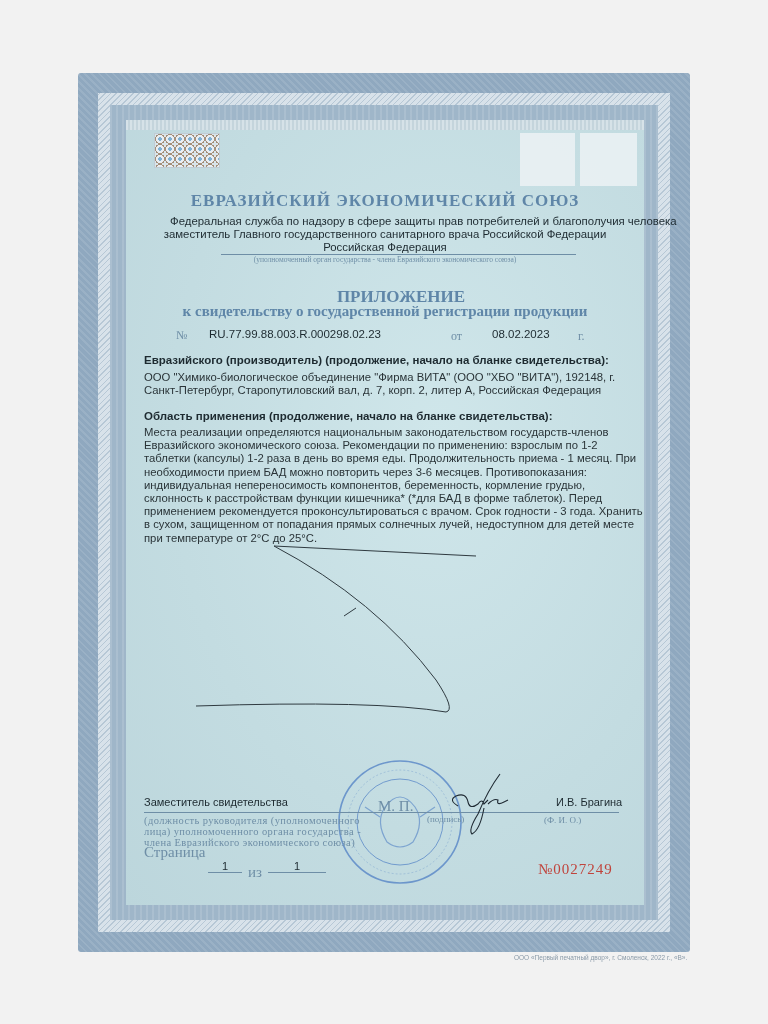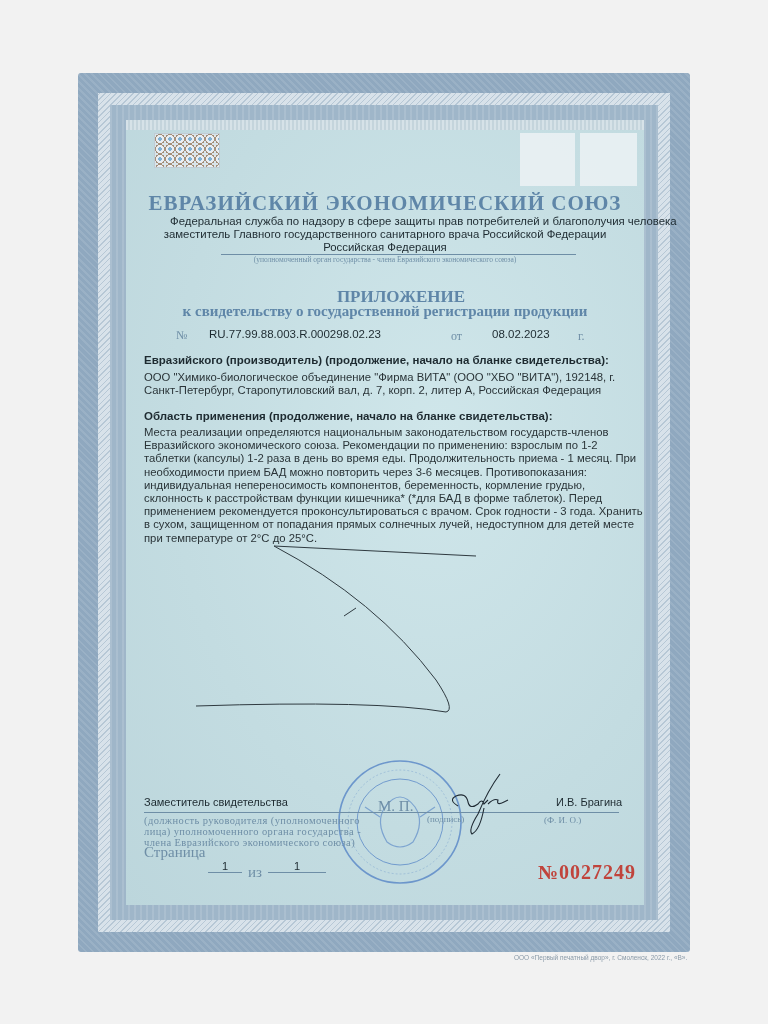--- a/index.html
+++ b/index.html
@@ -42,21 +42,21 @@
       radial-gradient(circle at 50% 50%, #7fb2d6 0 2px, #e9eef2 2px 4px, #a48f7a 4px 5px, transparent 5px) 0 0/10px 10px,
       #d9e4ea;
     border: 1px solid #c0ccd4;
   }
   .pale-box {
     position: absolute; top: 13px; height: 53px; background: rgba(236,242,244,0.85);
   }
   .t-abs { position: absolute; white-space: nowrap; }
   .union-title {
     left: 0; right: 0; top: 71px; text-align: center;
-    font-family: "Liberation Serif", serif; font-weight: bold; font-size: 21px;
+    font-family: "Liberation Serif", serif; font-weight: bold; font-size: 17px;
     color: #5f86a8; letter-spacing: 1px;
   }
   .agency {
     left: 0; right: 0; text-align: center; font-size: 11.4px; color: #1d2a30; line-height: 13px;
   }
   .rule { position: absolute; height: 1px; background: #6e8ea6; }
   .caption-serif {
     font-family: "Liberation Serif", serif; color: #6e8ea6; font-size: 7.5px;
   }
   .appendix-title {
@@ -67,21 +67,21 @@
     left: 0; right: 0; top: 183px; text-align: center;
     font-family: "Liberation Serif", serif; font-weight: bold; font-size: 15px; color: #5f86a8;
   }
   .lbl-serif { font-family: "Liberation Serif", serif; color: #6e8ea6; font-size: 12px; }
   .val { font-size: 11.5px; color: #1d2a30; }
   .section-head { font-weight: bold; font-size: 11.5px; color: #1d2a30; }
   .para {
     position: absolute; left: 18px; width: 500px; font-size: 11.3px; line-height: 13.2px; color: #2a3438;
   }
   .serif-gray { font-family: "Liberation Serif", serif; color: #6e8ea6; }
-  .red-num { font-family: "Liberation Serif", serif; font-size: 20px; color: #c0443c; font-weight: bold; letter-spacing: 1px; }
+  .red-num { font-family: "Liberation Serif", serif; font-size: 15px; color: #c0443c; font-weight: normal; letter-spacing: 1px; }
   .printer { position: absolute; font-size: 6.5px; color: #8a9aa8; white-space: nowrap; }
 </style>
 </head>
 <body>
 
 <div class="sheet">
   <div class="stripe"></div>
   <div class="inner-band"></div>
 
   <div class="panel">

